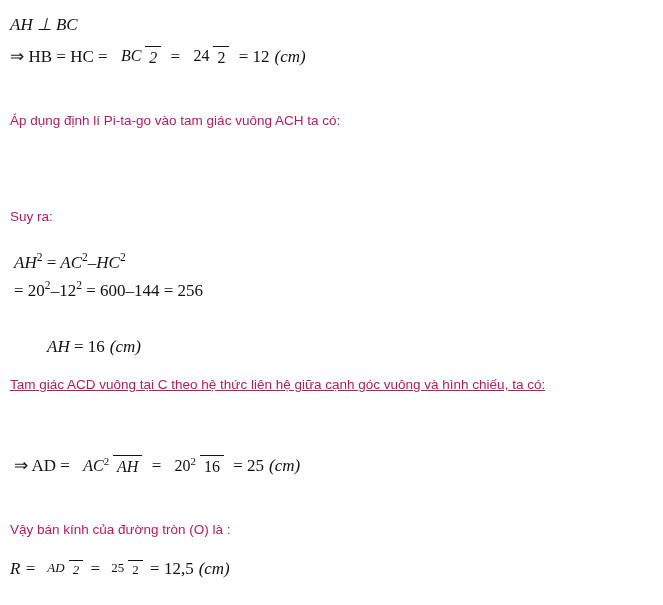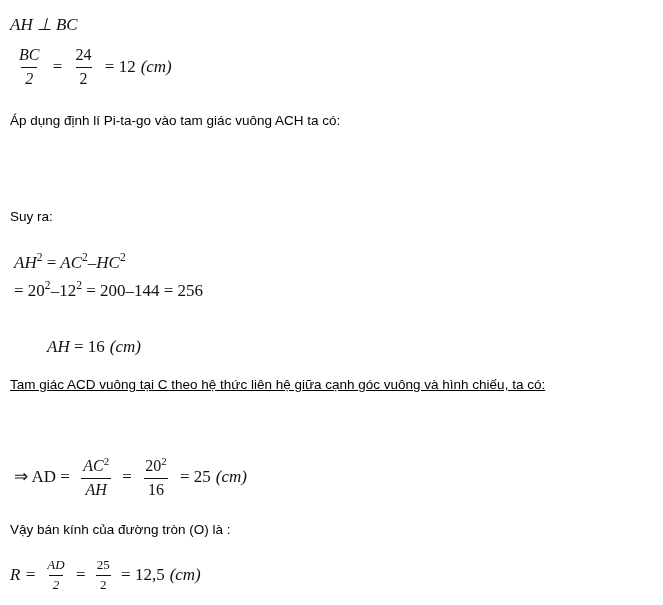--- a/index.html
+++ b/index.html
@@ -19,21 +19,21 @@
     position: relative;
     width: 663px;
     height: 524px;
     padding: 0;
   }
 
   
   .prose {
     font-family: "Liberation Sans", sans-serif;
     font-size: 13.5px;
-    color: #000000;
+    color: #be185d;
     line-height: 1.45;
   }
   .math {
     font-family: "Liberation Serif", serif;
     font-style: italic;
     font-size: 17px;
     color: #111111;
     line-height: 1.3;
     white-space: nowrap;
   }
@@ -43,21 +43,20 @@
   .math .sym {
     font-style: normal;
   }
 
   
   .row { position: absolute; left: 10px; }
 
   
   .frac {
     display: inline-flex;
-    flex-direction: column;
     align-items: center;
     vertical-align: middle;
     margin: 0 5px;
     position: relative;
     top: -1px;
   }
   .frac .num {
     padding: 0 4px 1px 4px;
     font-size: 16px;
   }
@@ -82,20 +81,21 @@
 </head>
 <body>
 
 <div class="page">
 
   <div class="row math" style="top: 14px;">
     <span>AH ⊥ BC</span>
   </div>
 
   <div class="row math" style="top: 46px;">
+    <span class="sym">⇒ HB = HC =</span>
     <span class="frac">
       <span class="num">BC</span>
       <span class="den">2</span>
     </span>
     <span class="sym">=</span>
     <span class="frac">
       <span class="num up">24</span>
       <span class="den up">2</span>
     </span>
     <span class="sym">=</span>
@@ -114,21 +114,21 @@
   <div class="row math" style="top: 250px; left: 14px;">
     <span>AH</span><sup class="expn">2</sup>
     <span class="sym">=</span>
     <span>AC</span><sup class="expn">2</sup><span class="sym">–</span><span>HC</span><sup class="expn">2</sup>
   </div>
 
   <div class="row math" style="top: 278px; left: 14px;">
     <span class="sym">=</span>
     <span class="up">20</span><sup class="expn">2</sup><span class="sym">–</span><span class="up">12</span><sup class="expn">2</sup>
     <span class="sym">=</span>
-    <span class="up">200</span><span class="sym">–</span><span class="up">144</span>
+    <span class="up">600</span><span class="sym">–</span><span class="up">144</span>
     <span class="sym">=</span>
     <span class="up">256</span>
   </div>
 
   <div class="row math" style="top: 336px; margin-left: 37px;">
     <span>AH</span>
     <span class="sym">=</span>
     <span class="up">16</span><span class="nbsp"></span><span>(cm)</span>
   </div>
 

